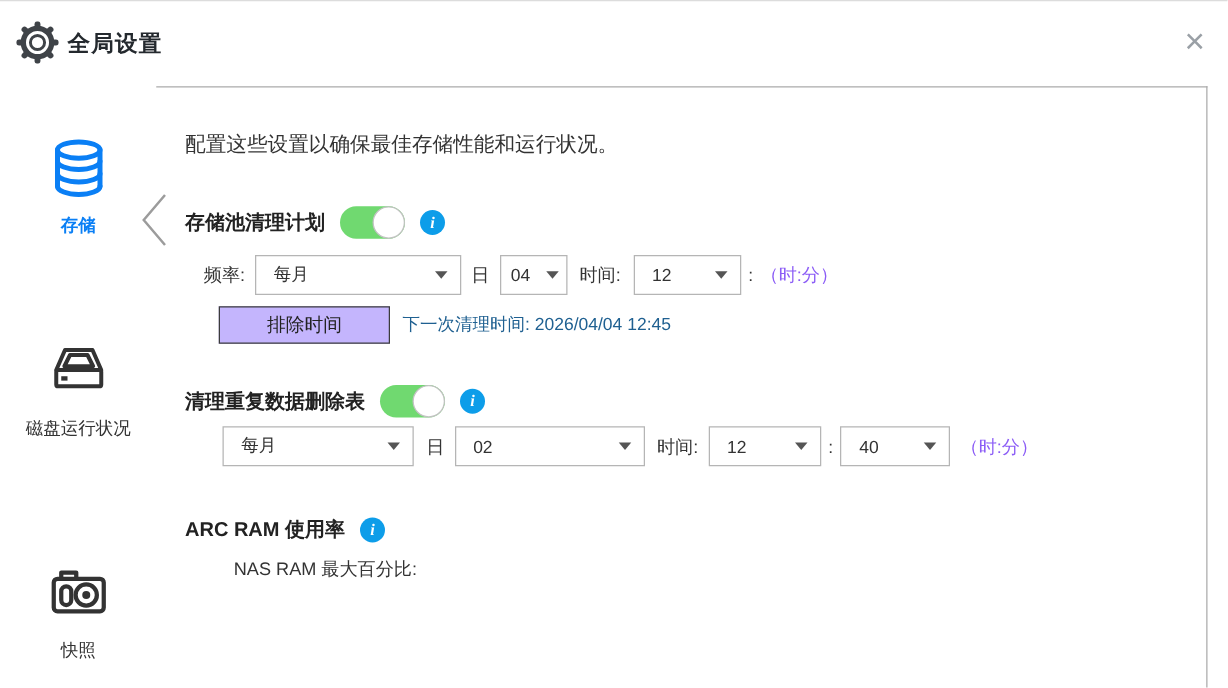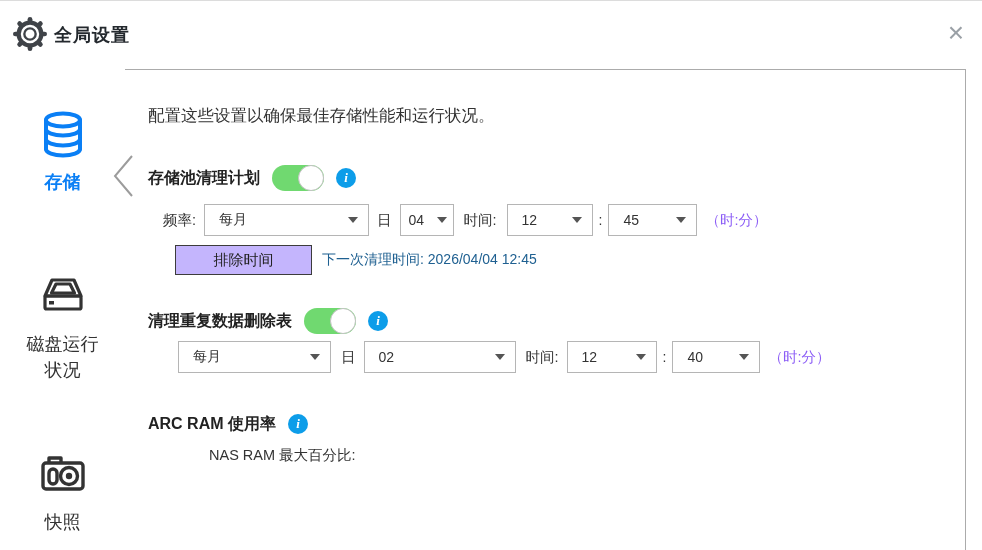--- a/index.html
+++ b/index.html
@@ -17,21 +17,21 @@
   .hdr-gear { position:absolute; left:13px; top:16px; }
   .hdr-title { position:absolute; left:54px; top:22px; font-size:18px; font-weight:700; color:#24292e; letter-spacing:1px; }
   .hdr-close { position:absolute; right:18px; top:18px; font-size:28px; font-weight:300; color:#9aa0a6; line-height:1; cursor:pointer; background:none; border:none; font-family:inherit; }
 
   
   .panel { position:absolute; left:125px; top:68px; width:841px; height:482px;
            border-top:1px solid #ababab; border-right:1px solid #ababab; }
 
   
   .side-item { position:absolute; left:0; width:125px; text-align:center; cursor:pointer; }
-  .side-item .lbl { display:block; margin:4px auto 0; font-size:18px; color:#333; width:86px; line-height:1.45; }
+  .side-item .lbl { display:block; margin:4px auto 0; font-size:14px; color:#333; width:86px; line-height:1.45; }
   .side-item.active .lbl { color:#0a7ff5; font-weight:700; }
   .si-storage { top:108px; }
   .si-disk { top:270px; }
   .si-snap { top:448px; }
   .chevron { position:absolute; left:110px; top:152px; cursor:pointer; }
 
   
   .content { position:absolute; left:140px; top:68px; width:820px; }
   .desc { margin:36px 0 0 8px; font-size:16.5px; color:#333; }
 
@@ -43,21 +43,21 @@
                   background:#fff; border:1px solid #c2c2c2; }
 
   .info { width:20px; height:20px; border-radius:50%; background:#0d9de9; color:#fff;
           font-family:"Liberation Serif","DejaVu Serif",serif; font-style:italic; font-weight:700; font-size:13px;
           display:flex; align-items:center; justify-content:center; cursor:pointer; flex:0 0 auto; }
 
   .row { display:flex; align-items:center; }
   .row1 { margin:13px 0 0 23px; }
   .row2 { margin:9px 0 0 35px; }
   .row3 { margin:7px 0 0 38px; }
-  .row4 { margin:9px 0 0 69px; }
+  .row4 { margin:9px 0 0 47px; }
 
   .fldlbl { font-size:14.5px; color:#333; white-space:nowrap; }
   .sel { display:flex; align-items:center; height:32px; border:1px solid #b5b5b5; background:#fff;
          padding:0 10px 0 14px; font-size:14px; color:#333; cursor:pointer; flex:0 0 auto; }
   .caret { width:0; height:0; border-left:5px solid transparent; border-right:5px solid transparent;
            border-top:6px solid #555; margin-left:auto; }
   .sep { font-size:14px; color:#333; }
   .hint { font-size:14.5px; color:#8b5cf6; white-space:nowrap; }
 
   .btn-exclude { width:137px; height:30px; background:#c4b5fd; border:1px solid #3c3c3c; font-size:15px;
@@ -159,24 +159,20 @@
     <span class="sel mr10" style="width:54px;padding-left:8px;padding-right:6px">
       <span>04</span>
       <span class="caret"></span>
     </span>
     <span class="fldlbl mr10">时间:</span>
     <span class="sel mr6" style="width:86px">
       <span>12</span>
       <span class="caret"></span>
     </span>
     <span class="sep mr6">:</span>
-    <span class="sel mr8" style="width:89px">
-      <span>45</span>
-      <span class="caret"></span>
-    </span>
     <span class="hint">（时:分）</span>
   </div>
 
   <div class="row row2">
     <button class="btn-exclude">排除时间</button>
     <span class="next-run">下一次清理时间: 2026/04/04 12:45</span>
   </div>
 
   <div class="sec-head sec2">
     <span class="sec-title">清理重复数据删除表</span>

